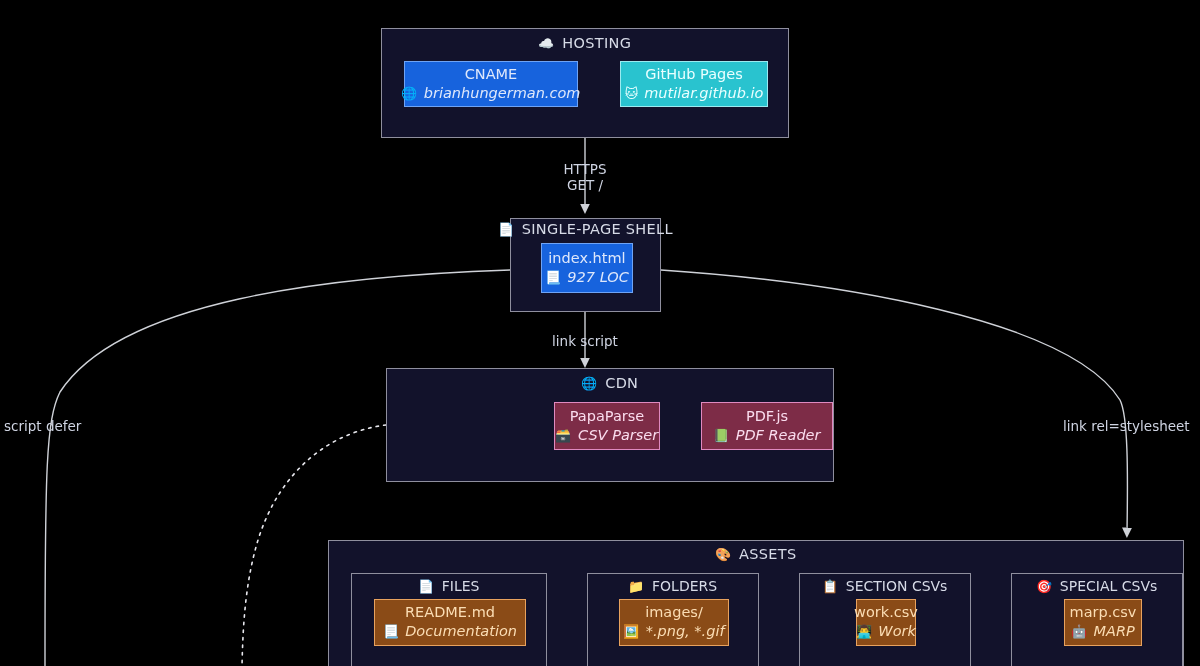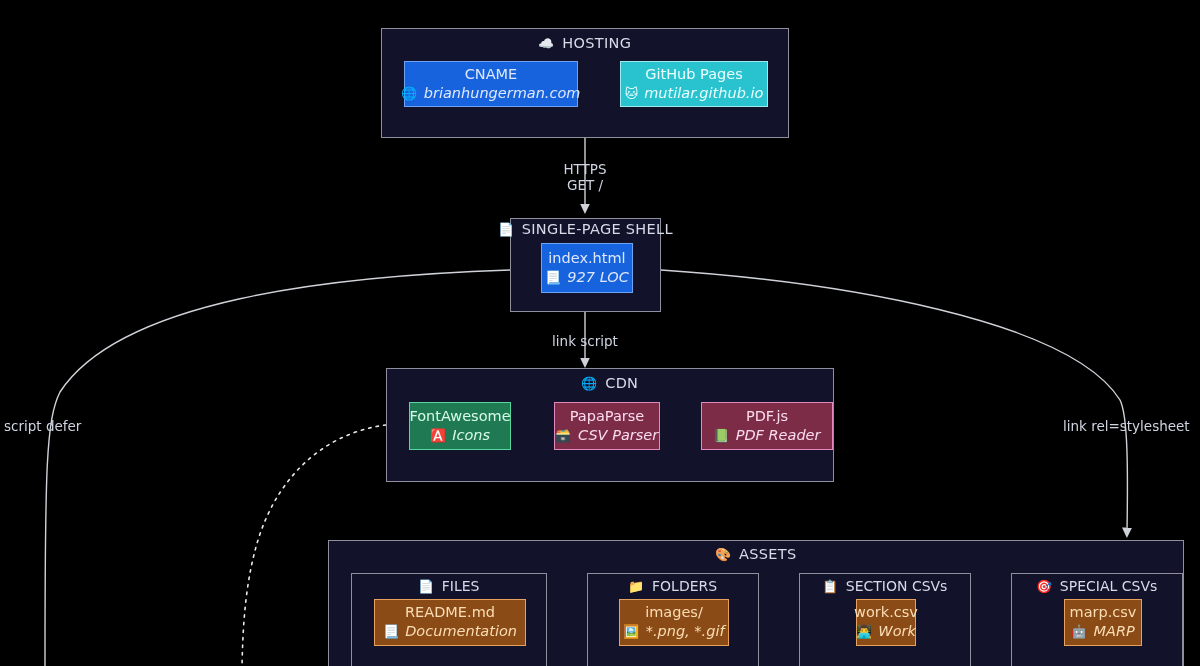--- a/index.html
+++ b/index.html
@@ -153,27 +153,20 @@
   <div class="edge-label" style="left:1063px;top:418px;">
     <div>link rel=stylesheet</div>
   </div>
 
   <div class="cluster" style="left:386px;top:368px;width:448px;height:114px;">
     <div class="cluster-title">
       <span class="ico">🌐</span>
       <span>CDN</span>
     </div>
 
-    <div class="node p-green" style="left:22px;top:33px;width:102px;height:48px;">
-      <div class="n-title">FontAwesome</div>
-      <div class="n-sub">
-        <span class="ico">🅰️</span>
-        <span>Icons</span>
-      </div>
-    </div>
 
     <div class="node p-maroon" style="left:167px;top:33px;width:106px;height:48px;">
       <div class="n-title">PapaParse</div>
       <div class="n-sub">
         <span class="ico">🗃️</span>
         <span>CSV Parser</span>
       </div>
     </div>
 
     <div class="node p-maroon" style="left:314px;top:33px;width:132px;height:48px;">

